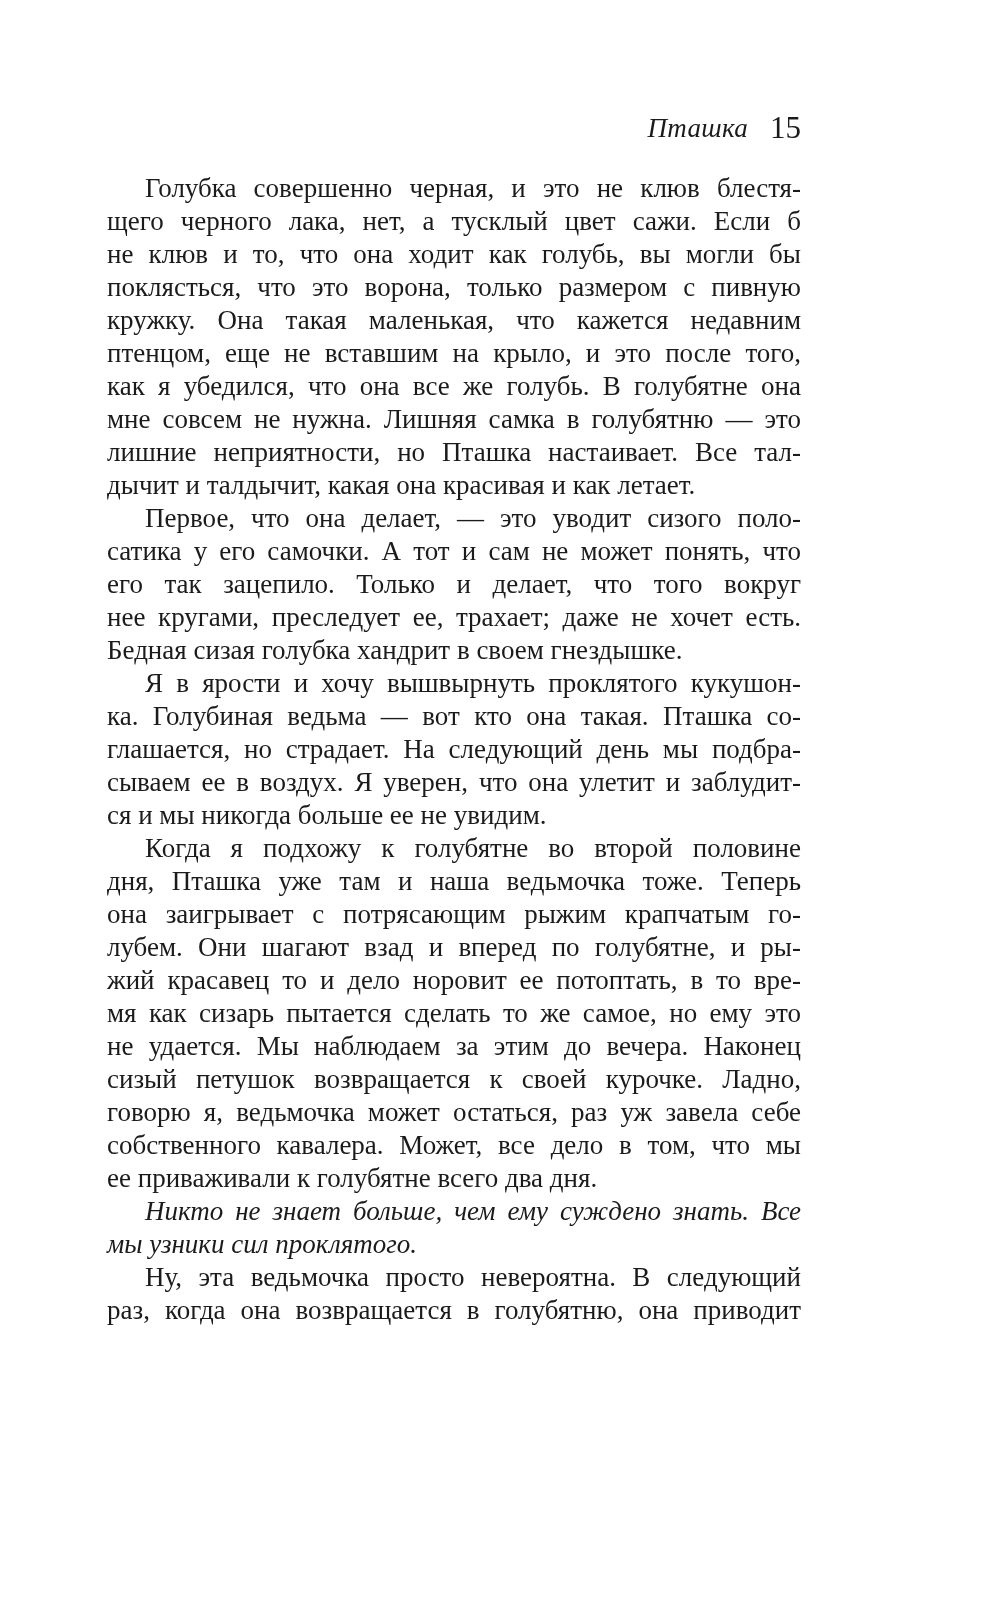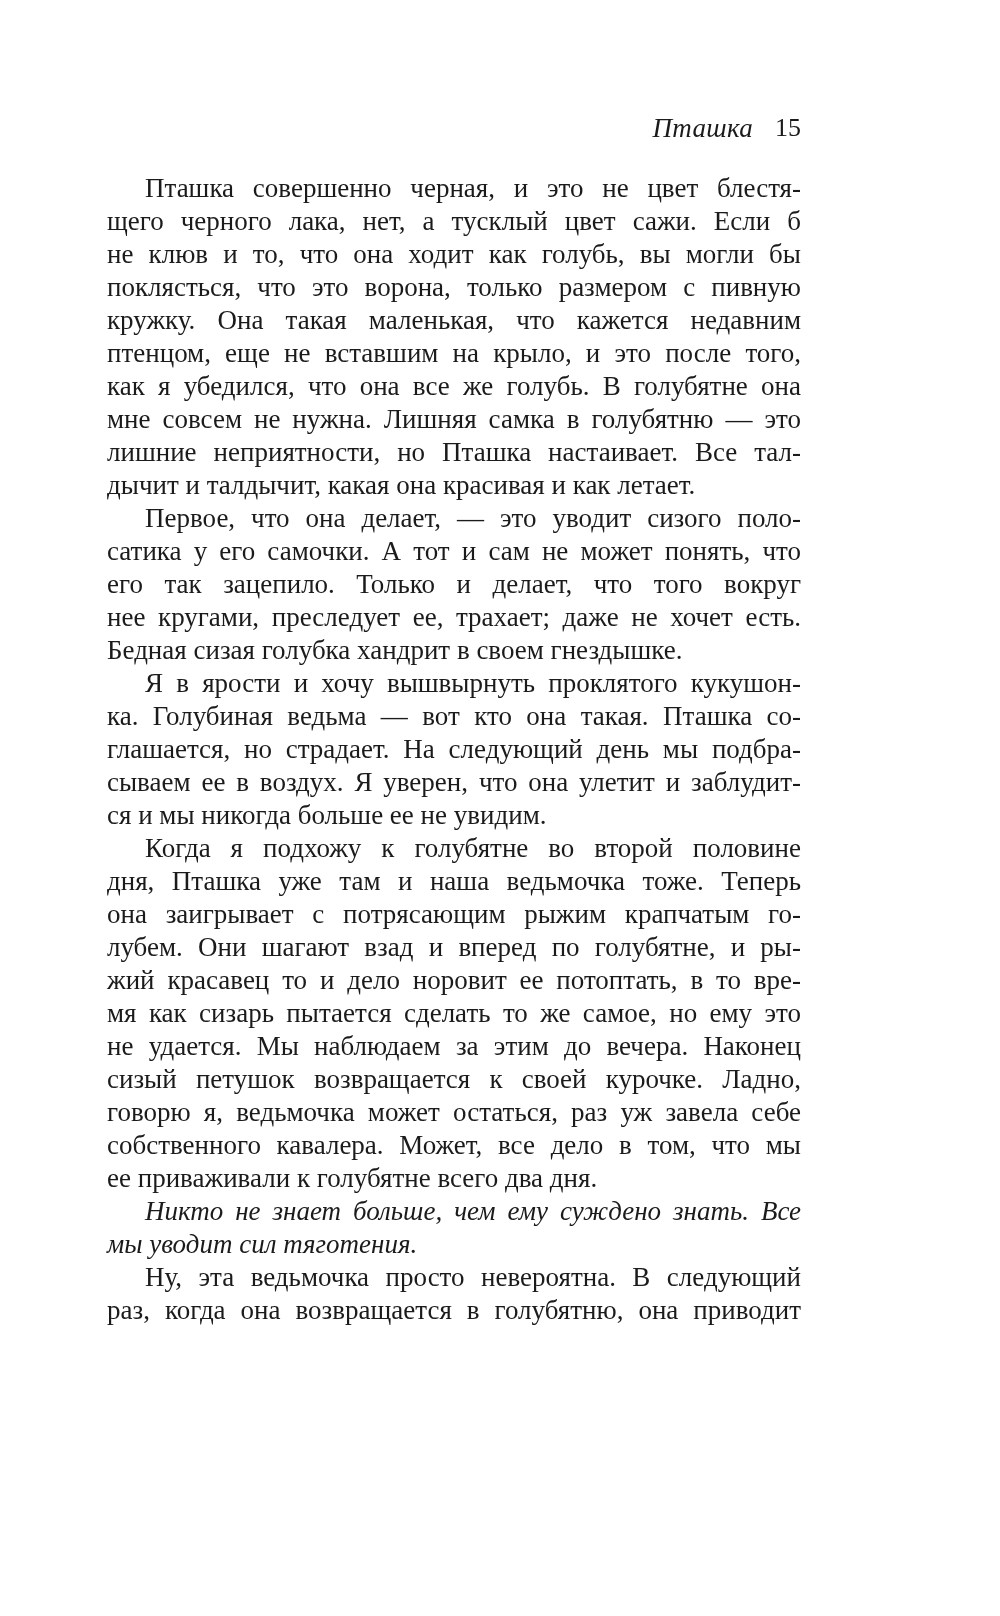--- a/index.html
+++ b/index.html
@@ -27,21 +27,21 @@
     align-items: center;
     gap: 22px;
     height: 36px;
   }
   .rh-title {
     font-style: italic;
     font-size: 27px;
     letter-spacing: 0.3px;
   }
   .rh-num {
-    font-size: 26px;
+    font-size: 31px;
   }
   .text-body {
     margin-top: 26px;
     font-size: 27px;
     line-height: 33px;
   }
   .paragraph { margin: 0; }
   .paragraph.space-before { }
   .paragraph.italic { font-style: italic; }
   .line {
@@ -58,21 +58,21 @@
 </head>
 <body>
 
 <div class="page">
   <div class="running-header">
     <span class="rh-title">Пташка</span>
     <span class="rh-num">15</span>
   </div>
   <div class="text-body">
       <div class="paragraph">
-        <div class="line first">Пташка совершенно черная, и это не цвет блестя-</div>
+        <div class="line first">Голубка совершенно черная, и это не клюв блестя-</div>
         <div class="line">щего черного лака, нет, а тусклый цвет сажи. Если б</div>
         <div class="line">не клюв и то, что она ходит как голубь, вы могли бы</div>
         <div class="line">поклясться, что это ворона, только размером с пивную</div>
         <div class="line">кружку. Она такая маленькая, что кажется недавним</div>
         <div class="line">птенцом, еще не вставшим на крыло, и это после того,</div>
         <div class="line">как я убедился, что она все же голубь. В голубятне она</div>
         <div class="line">мне совсем не нужна. Лишняя самка в голубятню — это</div>
         <div class="line">лишние неприятности, но Пташка настаивает. Все тал-</div>
         <div class="line last-natural">дычит и талдычит, какая она красивая и как летает.</div>
       </div>
@@ -98,20 +98,20 @@
         <div class="line">жий красавец то и дело норовит ее потоптать, в то вре-</div>
         <div class="line">мя как сизарь пытается сделать то же самое, но ему это</div>
         <div class="line">не удается. Мы наблюдаем за этим до вечера. Наконец</div>
         <div class="line">сизый петушок возвращается к своей курочке. Ладно,</div>
         <div class="line">говорю я, ведьмочка может остаться, раз уж завела себе</div>
         <div class="line">собственного кавалера. Может, все дело в том, что мы</div>
         <div class="line last-natural">ее приваживали к голубятне всего два дня.</div>
       </div>
       <div class="paragraph italic space-before">
         <div class="line first">Никто не знает больше, чем ему суждено знать. Все</div>
-        <div class="line last-natural">мы уводит сил тяготения.</div>
+        <div class="line last-natural">мы узники сил проклятого.</div>
       </div>
       <div class="paragraph space-before">
         <div class="line first">Ну, эта ведьмочка просто невероятна. В следующий</div>
         <div class="line">раз, когда она возвращается в голубятню, она приводит</div>
       </div>
     </div>
 </div>
 
 </body></html>

